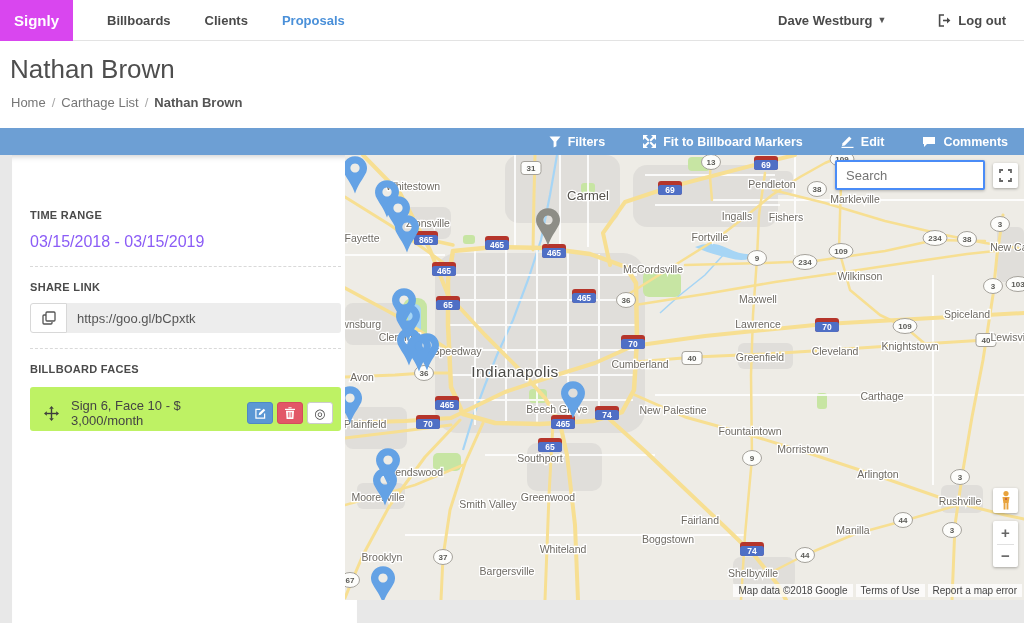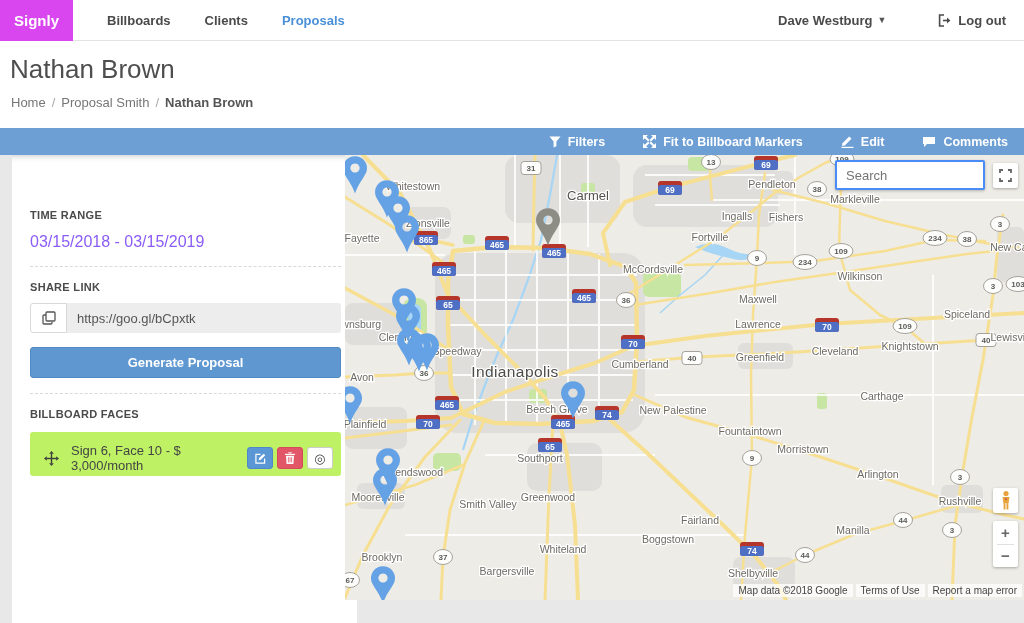--- a/index.html
+++ b/index.html
@@ -90,21 +90,21 @@
             <path d="M9 3.4 L12.4 6.5 L9 9.6 Z" fill="#4a4a4a"></path>
           </svg>
         <span>Log out</span>
       </div>
     </div>
   </div>
 
   <div class="pagehead">
     <h1 class="page-title">Nathan Brown</h1>
     <div class="breadcrumb">
-      <span class="crumb-link">Home</span><span class="crumb-sep">/</span><span class="crumb-link">Proposal Smith</span><span class="crumb-sep">/</span><span class="crumb-current">Nathan Brown</span>
+      <span class="crumb-link">Home</span><span class="crumb-sep">/</span><span class="crumb-link">Carthage List</span><span class="crumb-sep">/</span><span class="crumb-current">Nathan Brown</span>
     </div>
   </div>
 
   <div class="toolbar">
     <div class="tb-btn">
       <svg width="12" height="12" viewBox="0 0 12 12">
           <path d="M0.5,0.5 H11.5 L7.4,5.5 V10.2 L4.6,11.6 V5.5 Z" fill="#fff"></path>
         </svg>
       <span>Filters</span>
     </div>
@@ -141,21 +141,20 @@
     <div class="section-label">SHARE LINK</div>
     <div class="linkgroup">
       <div class="copy-btn">
         <svg width="14" height="14" viewBox="0 0 14 14">
             <rect x="4" y="1" width="9" height="9" rx="1" fill="none" stroke="#555" stroke-width="1.3"></rect>
             <path d="M10,11 V12 A1,1 0 0 1 9,13 H2 A1,1 0 0 1 1,12 V5 A1,1 0 0 1 2,4 H4" fill="none" stroke="#555" stroke-width="1.3"></path>
           </svg>
       </div>
       <input class="link-input" type="text" value="https://goo.gl/bCpxtk" style="">
     </div>
-    <button class="gen-btn">Generate Proposal</button>
     <hr class="dashed">
     <div class="section-label">BILLBOARD FACES</div>
     <div class="face-row">
       <span class="move-handle">
         <svg width="15" height="15" viewBox="0 0 15 15">
             <g fill="#3c3c3c">
               <path d="M7.5,0 L9.8,2.8 H5.2 Z"></path>
               <path d="M7.5,15 L5.2,12.2 H9.8 Z"></path>
               <path d="M0,7.5 L2.8,5.2 V9.8 Z"></path>
               <path d="M15,7.5 L12.2,9.8 V5.2 Z"></path>

